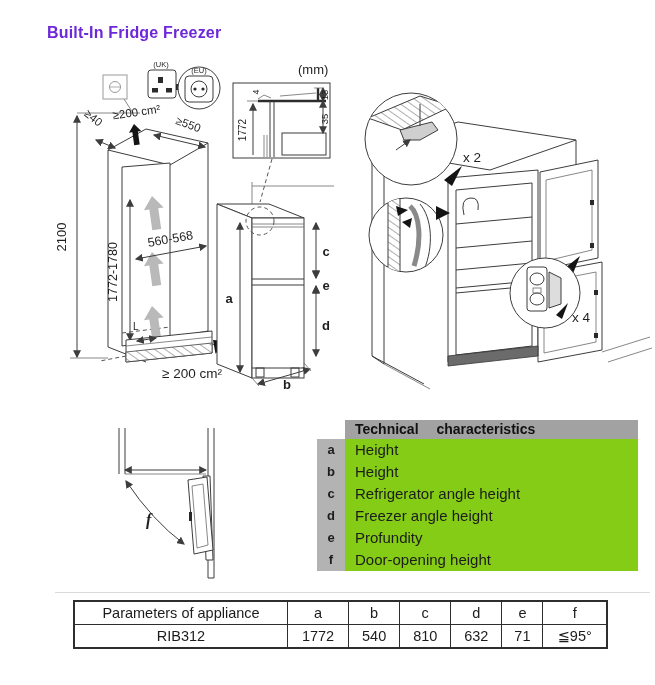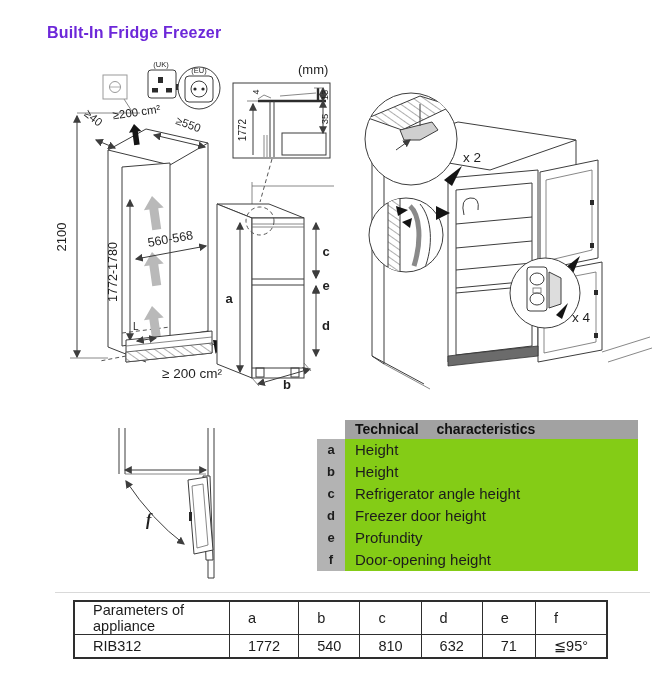--- a/index.html
+++ b/index.html
@@ -31,21 +31,21 @@
   .tech-head{margin-left:28px;height:19px;line-height:19px;background:#a2a2a2;
              font-weight:bold;font-size:14px;padding-left:10px;word-spacing:14px;color:#111;}
   .tech-row{display:grid;grid-template-columns:28px 1fr;height:22px;}
   .tech-row .k{background:#b3b3b3;font-weight:bold;font-size:13px;text-align:center;line-height:22px;}
   .tech-row .v{background:#84cc16;font-size:15px;line-height:22px;padding-left:10px;}
 
   
   .sep-line{position:absolute;left:55px;top:592px;width:595px;height:1px;background:#d9d9d9;}
   table.params{position:absolute;left:73px;top:600px;width:535px;border-collapse:collapse;
                font-size:14.5px;}
-  table.params td{border:1px solid #2e2e2e;height:22px;padding:0 18px;}
+  table.params td{border:1px solid #2e2e2e;text-align:center;height:22px;padding:0 8px;}
   table.params{border:2px solid #2e2e2e;}
   table.params .namecol{width:196px;}
 </style>
 </head>
 <body>
 
 <div class="page-title">Built-In Fridge Freezer</div>
 
 <svg width="655" height="600" viewBox="0 0 655 600">
   <defs>
@@ -295,21 +295,21 @@
   <div class="tech-row">
     <div class="k">b</div>
     <div class="v">Height</div>
   </div>
   <div class="tech-row">
     <div class="k">c</div>
     <div class="v">Refrigerator angle height</div>
   </div>
   <div class="tech-row">
     <div class="k">d</div>
-    <div class="v">Freezer door height</div>
+    <div class="v">Freezer angle height</div>
   </div>
   <div class="tech-row">
     <div class="k">e</div>
     <div class="v">Profundity</div>
   </div>
   <div class="tech-row">
     <div class="k">f</div>
     <div class="v">Door-opening height</div>
   </div>
 </div>

